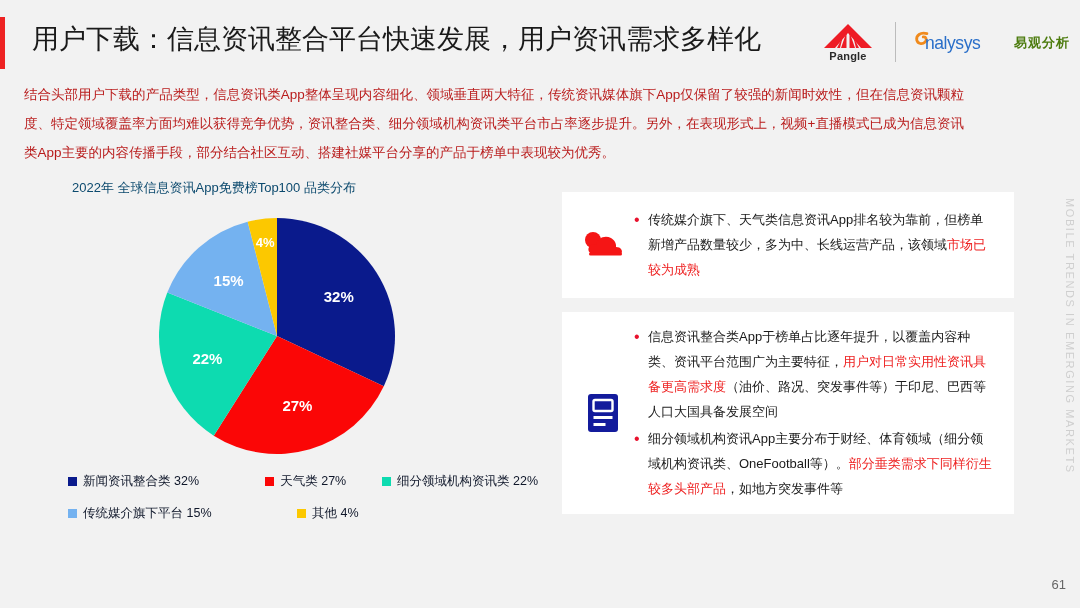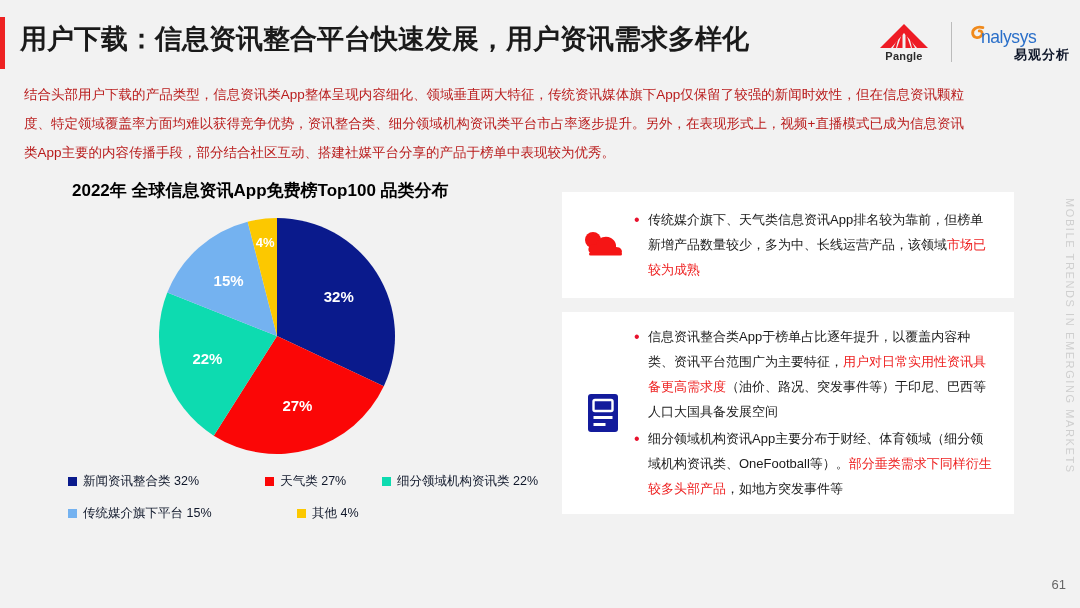--- a/index.html
+++ b/index.html
@@ -22,43 +22,43 @@
   
   .red-accent-bar {
     position: absolute;
     left: 0; top: 17px;
     width: 5px; height: 52px;
     background: #ee2222;
   }
 
   .page-title {
     position: absolute;
-    left: 20px; top: 21px;
+    left: 32px; top: 21px;
     font-size: 27px;
-    font-weight: bold;
+    font-weight: normal;
     color: #1a1a1a;
     letter-spacing: 0px;
     white-space: nowrap;
   }
 
   .brand-area {
     position: absolute;
     right: 10px; top: 14px;
     display: flex;
     align-items: center;
     gap: 14px;
     height: 56px;
   }
   .pangle-logo { display: flex; flex-direction: column; align-items: center; gap: 1px; }
   .pangle-mark { width: 66px; height: 27px; display: block; }
   .pangle-word { font-size: 11px; font-weight: bold; color: #2b2b2b; letter-spacing: .2px; line-height: 1; }
   .brand-divider { width: 1px; height: 40px; background: #bcbcbc; }
-  .analysys-logo { display: flex; flex-direction: column; align-items: flex-end; gap: 0; }
+  .analysys-logo { display: flex; flex-direction: row; align-items: center; gap: 0; }
   .analysys-mark { height: 24px; display: block; }
-  .analysys-cn { font-size: 13px; font-weight: bold; color: #0f172a; letter-spacing: 1px; line-height: 1; }
+  .analysys-cn { font-size: 13px; font-weight: bold; color: #4d7c0f; letter-spacing: 1px; line-height: 1; }
 
   
   .intro {
     position: absolute;
     left: 24px; top: 80px;
     width: 940px;
     font-size: 13.5px;
     line-height: 29px;
     color: #b91c1c;
     text-align: justify;
@@ -67,23 +67,23 @@
   
   .chart-panel {
     position: absolute;
     left: 22px; top: 168px;
     width: 528px; height: 372px;
     background: #f2f2f2;
   }
   .chart-title {
     position: absolute;
     left: 50px; top: 11px;
-    font-size: 17px;
-    font-weight: bold;
-    color: #000000;
+    font-size: 13px;
+    font-weight: normal;
+    color: #0c4a6e;
     white-space: nowrap;
   }
 
   .pie-wrap {
     position: absolute;
     left: 135px; top: 48px;
     width: 240px; height: 240px;
   }
   .pie-svg { width: 240px; height: 240px; display: block; }
   .slice-label {

